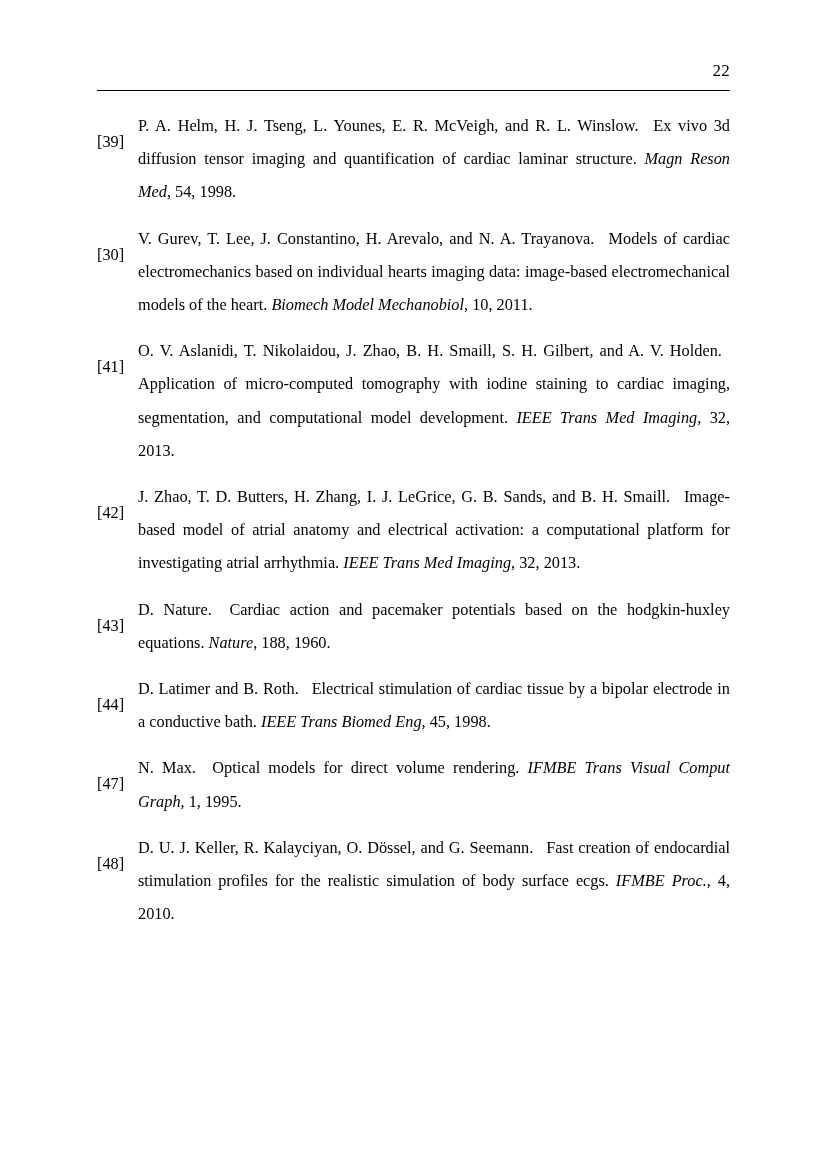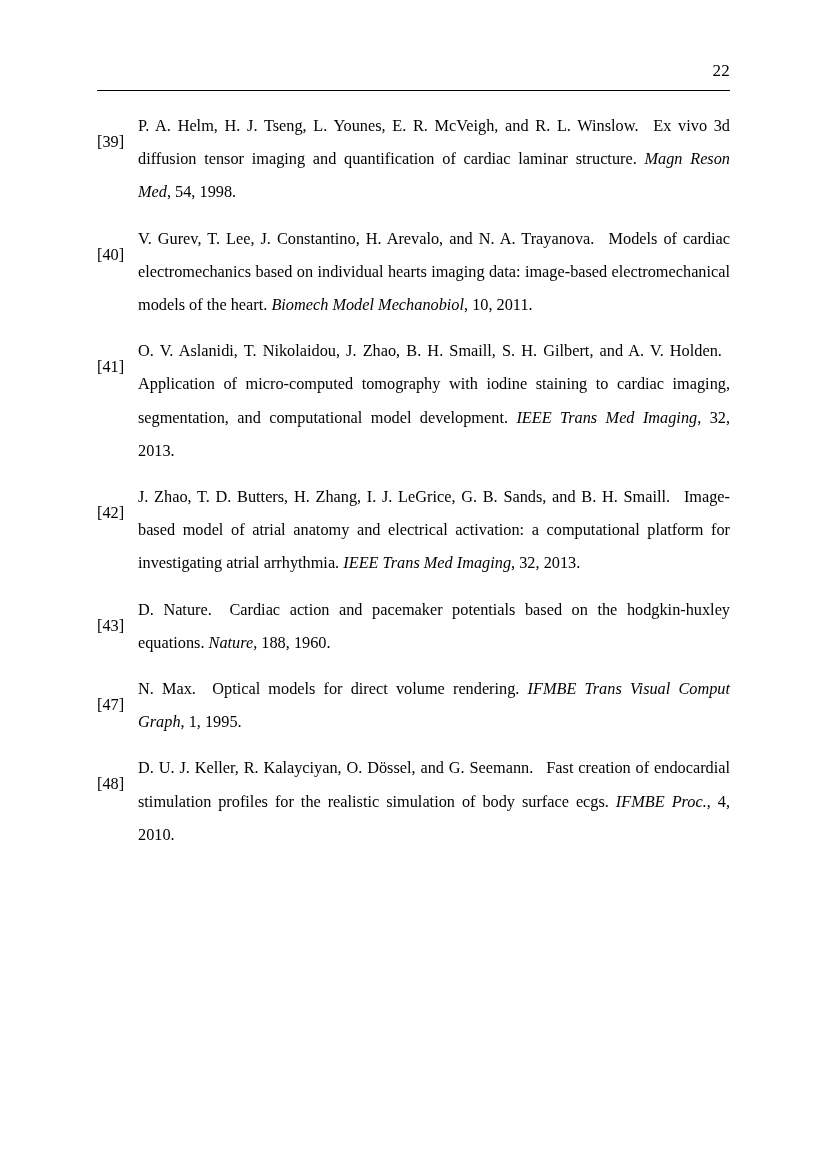--- a/index.html
+++ b/index.html
@@ -83,36 +83,40 @@
     <div class="header-pageno">22</div>
     <div class="header-rule"></div>
   </div>
 
   <div class="biblio">
       <div class="ref">
         <span class="ref-label">[39]</span>
         <span class="ref-body"><span>P. A. Helm, H. J. Tseng, L. Younes, E. R. McVeigh, and R. L. Winslow.</span>  <span>Ex vivo 3d diffusion tensor imaging and quantification of cardiac laminar structure.</span> <i class="jrnl">Magn Reson Med</i>, <span>54</span>, <span>1998</span>.</span>
       </div>
       <div class="ref">
-        <span class="ref-label">[40]</span>
+        <span class="ref-label">[30]</span>
         <span class="ref-body"><span>V. Gurev, T. Lee, J. Constantino, H. Arevalo, and N. A. Trayanova.</span>  <span>Models of cardiac electromechanics based on individual hearts imaging data: image-based electromechanical models of the heart.</span> <i class="jrnl">Biomech Model Mechanobiol</i>, <span>10</span>, <span>2011</span>.</span>
       </div>
       <div class="ref">
         <span class="ref-label">[41]</span>
         <span class="ref-body"><span>O. V. Aslanidi, T. Nikolaidou, J. Zhao, B. H. Smaill, S. H. Gilbert, and A. V. Holden.</span>  <span>Application of micro-computed tomography with iodine staining to cardiac imaging, segmentation, and computational model development.</span> <i class="jrnl">IEEE Trans Med Imaging</i>, <span>32</span>, <span>2013</span>.</span>
       </div>
       <div class="ref">
         <span class="ref-label">[42]</span>
         <span class="ref-body"><span>J. Zhao, T. D. Butters, H. Zhang, I. J. LeGrice, G. B. Sands, and B. H. Smaill.</span>  <span>Image-based model of atrial anatomy and electrical activation: a computational platform for investigating atrial arrhythmia.</span> <i class="jrnl">IEEE Trans Med Imaging</i>, <span>32</span>, <span>2013</span>.</span>
       </div>
       <div class="ref">
         <span class="ref-label">[43]</span>
         <span class="ref-body"><span>D. Nature.</span>  <span>Cardiac action and pacemaker potentials based on the hodgkin-huxley equations.</span> <i class="jrnl">Nature</i>, <span>188</span>, <span>1960</span>.</span>
       </div>
       <div class="ref">
+        <span class="ref-label">[44]</span>
+        <span class="ref-body"><span>D. Latimer and B. Roth.</span>  <span>Electrical stimulation of cardiac tissue by a bipolar electrode in a conductive bath.</span> <i class="jrnl">IEEE Trans Biomed Eng</i>, <span>45</span>, <span>1998</span>.</span>
+      </div>
+      <div class="ref">
         <span class="ref-label">[47]</span>
         <span class="ref-body"><span>N. Max.</span>  <span>Optical models for direct volume rendering.</span> <i class="jrnl">IFMBE Trans Visual Comput Graph</i>, <span>1</span>, <span>1995</span>.</span>
       </div>
       <div class="ref">
         <span class="ref-label">[48]</span>
         <span class="ref-body"><span>D. U. J. Keller, R. Kalayciyan, O. Dössel, and G. Seemann.</span>  <span>Fast creation of endocardial stimulation profiles for the realistic simulation of body surface ecgs.</span> <i class="jrnl">IFMBE Proc.</i>, <span>4</span>, <span>2010</span>.</span>
       </div>
     </div>
 
 </div>

